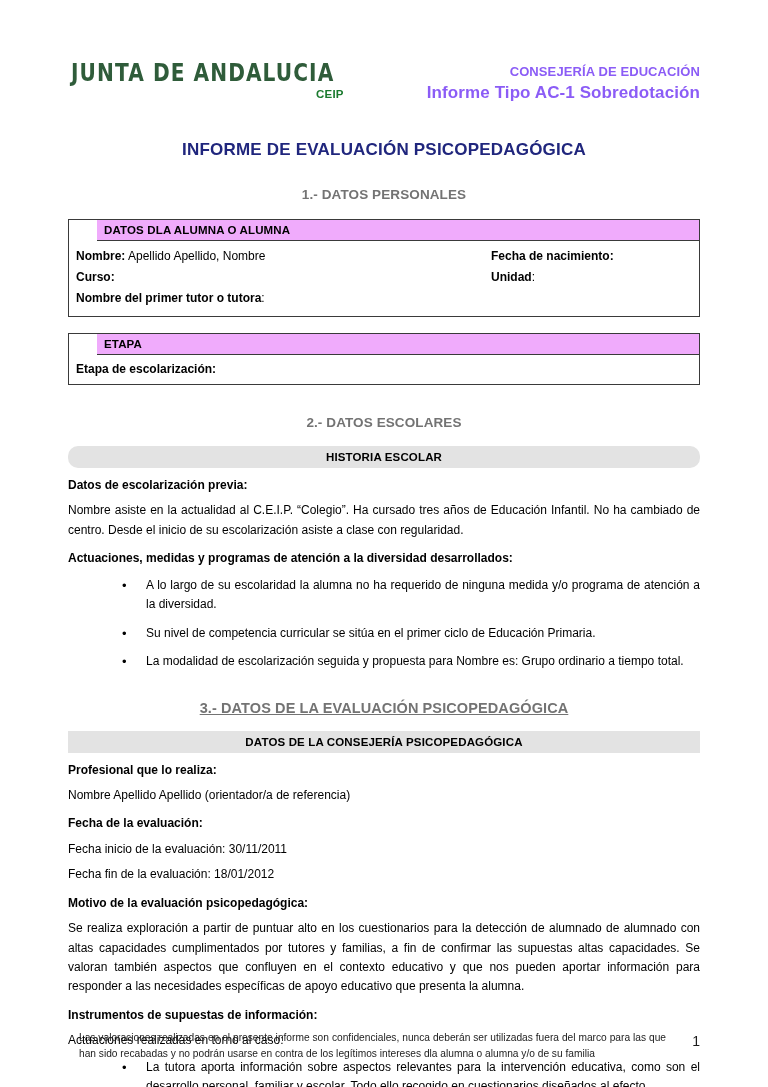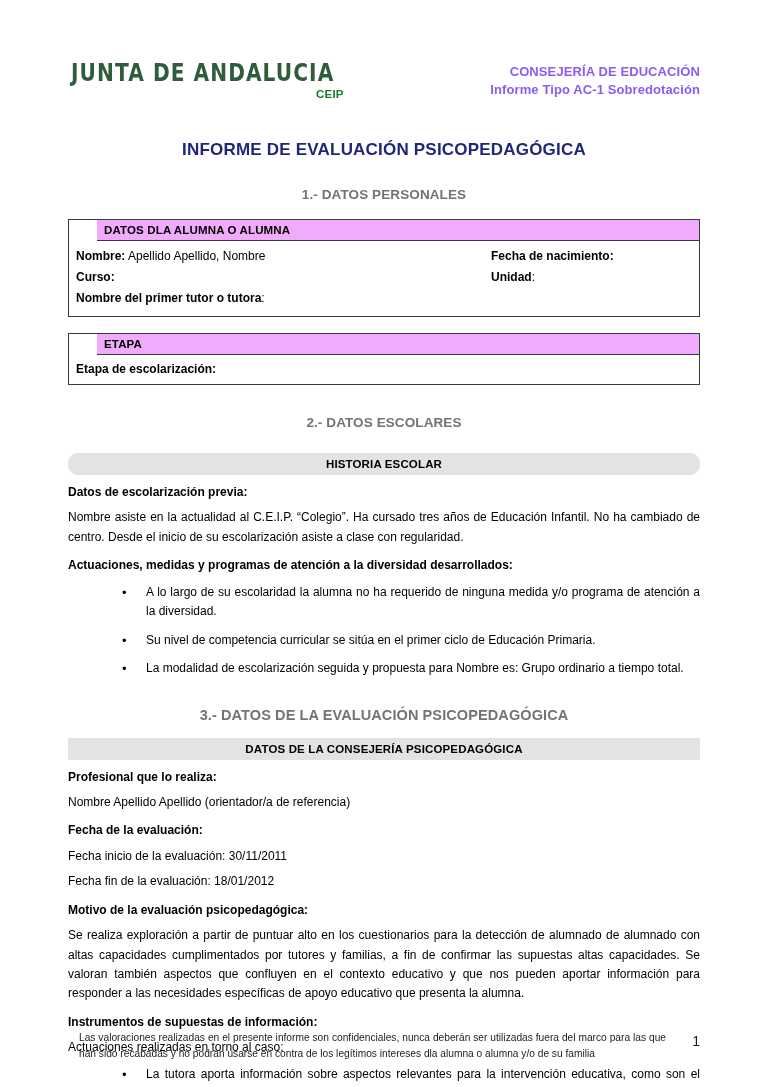--- a/index.html
+++ b/index.html
@@ -54,41 +54,41 @@
   .consejeria {
     position: absolute;
     right: 0px;
     top: 51px;
     text-align: right;
     color: #8b5cf6;
     font-weight: bold;
     line-height: 1.42;
   }
   .consejeria .c1 { font-size: 13px; letter-spacing: .1px; display:block; }
-  .consejeria .c2 { font-size: 13px; letter-spacing: .1px; display:block; }
+  .consejeria .c2 { font-size: 17px; letter-spacing: .1px; display:block; }
 
   
   .doc-title {
     text-align: center;
     color: #20267d;
     font-weight: bold;
     font-size: 17px;
     letter-spacing: .2px;
     margin-top: 28px;
   }
   .section-title {
     text-align: center;
     color: #737373;
     font-weight: bold;
     font-size: 13.5px;
     letter-spacing: .1px;
   }
   .section-title.t1 { margin-top: 27px; }
   .section-title.t2 { margin-top: 30px; }
-  .section-title.t3 { margin-top: 28px; font-size: 14.5px; }
+  .section-title.t3 { margin-top: 28px; font-size: 14.5px; text-decoration: underline; }
 
   
   .tbl {
     width: 100%;
     border: 1px solid #3a3a3a;
     border-collapse: collapse;
     box-sizing: border-box;
   }
   .tbl .hdr {
     background: #f0abfc;
@@ -117,21 +117,21 @@
 
   
   .band {
     background: #e3e3e3;
     text-align: center;
     font-weight: bold;
     font-size: 11.5px;
     padding: 5px 0 5px 0;
     letter-spacing: .15px;
   }
-  .band.b1 { margin-top: 23px; border-radius: 10px; }
+  .band.b1 { margin-top: 16px; border-radius: 10px; }
   .band.b2 { margin-top: 15px; }
 
   
   .p {
     font-size: 12px;
     line-height: 1.62;
     text-align: justify;
     margin-top: 9px;
   }
   .p.tight { margin-top: 6px; }

